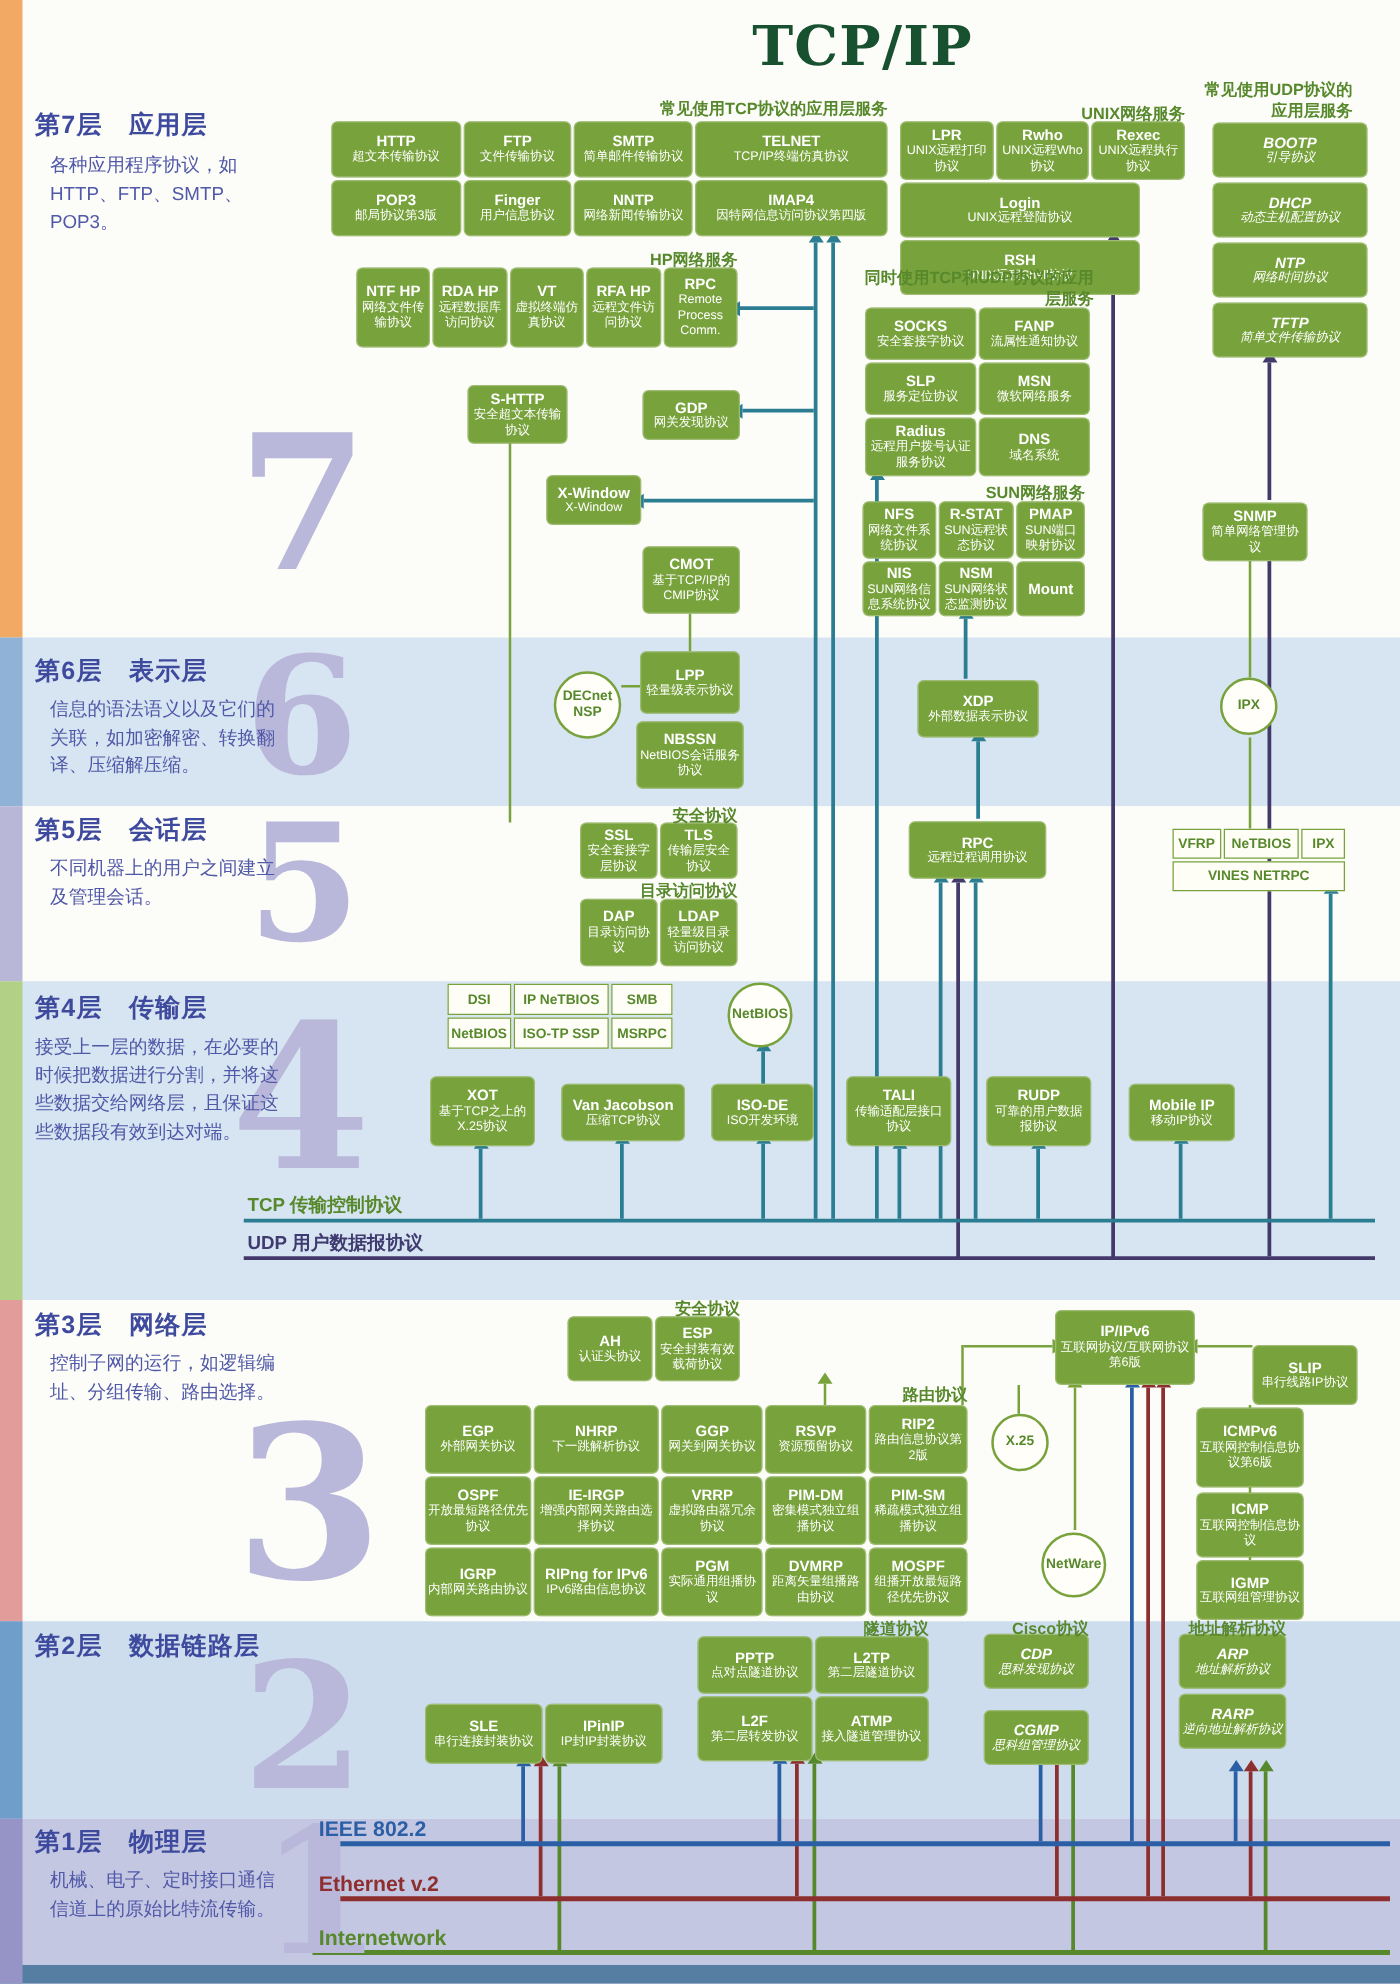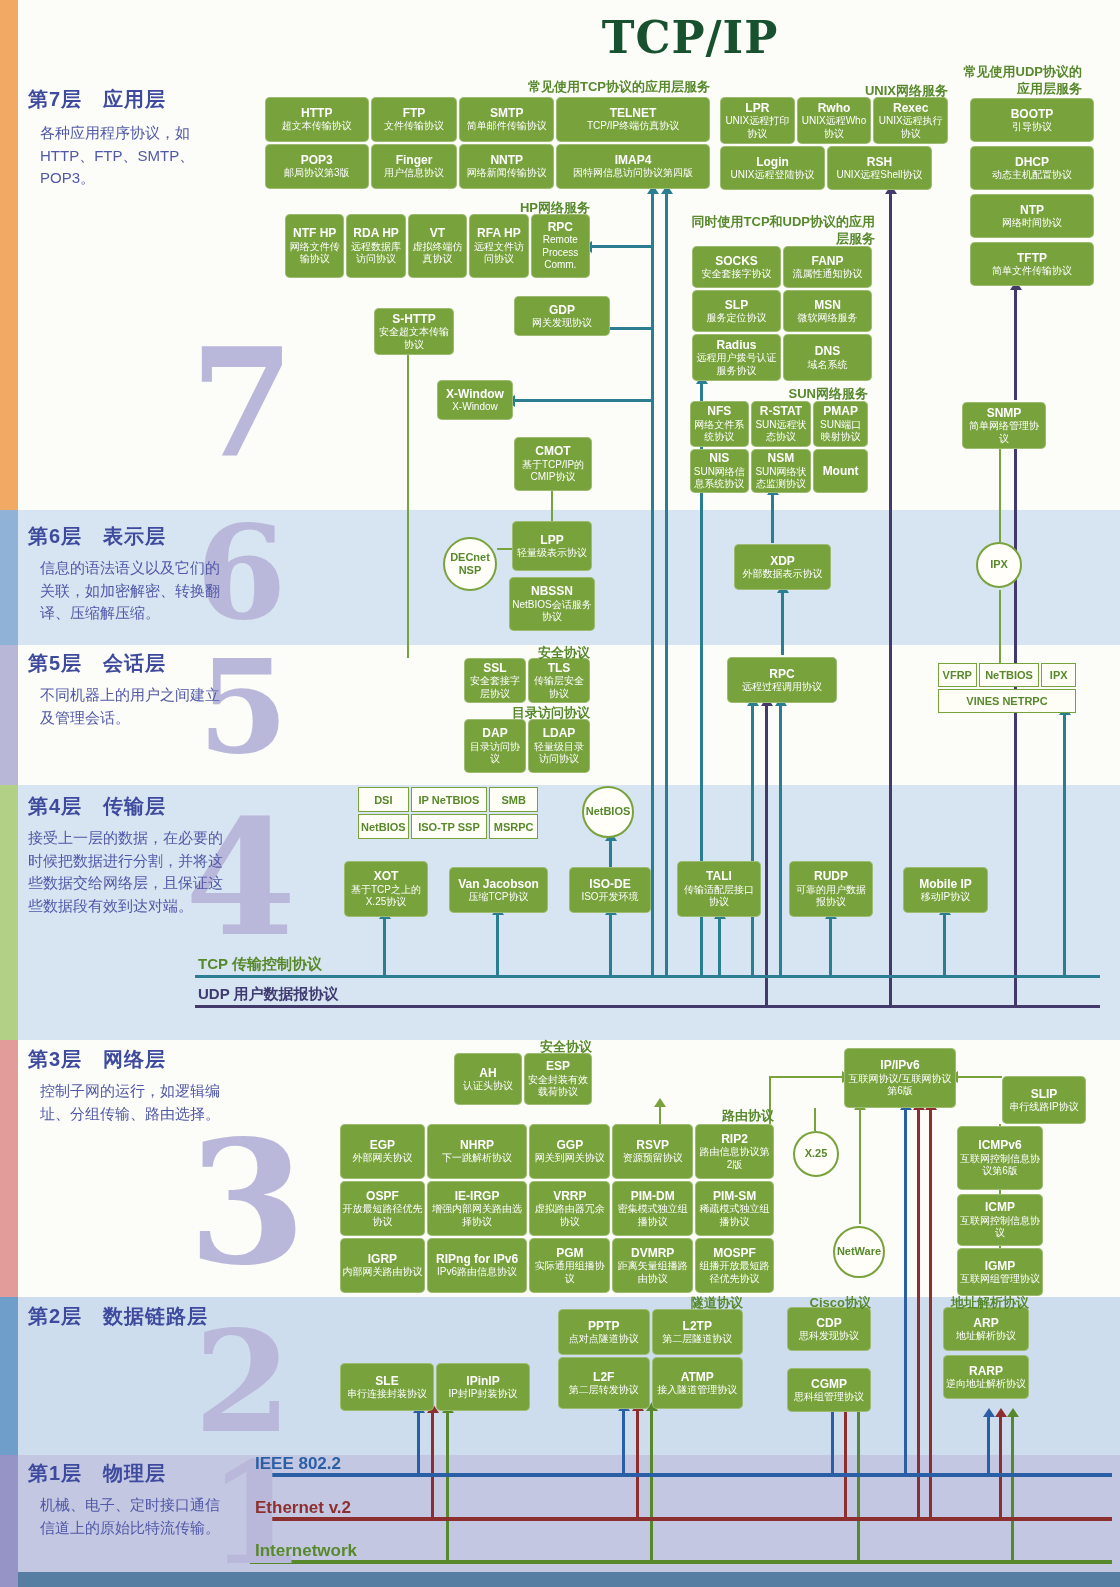--- a/index.html
+++ b/index.html
@@ -10,21 +10,21 @@
   .main-title { position:absolute; left:240px; width:900px; text-align:center;
     font-family:"DejaVu Serif","Liberation Serif",serif; font-size:44px; font-weight:bold;
     color:#17512f; z-index:3; letter-spacing:1px; }
   .ltitle { position:absolute; color:#3e4a9d; font-size:20px; font-weight:bold; z-index:3; letter-spacing:1px; }
   .ldesc { position:absolute; color:#5058a8; font-size:15px; line-height:1.5; z-index:3; }
   .lnum { position:absolute; color:#bab8da; font-family:"DejaVu Serif","Liberation Serif",serif;
     font-weight:bold; line-height:1; z-index:2; }
   .ghead { position:absolute; color:#57892c; font-weight:bold; font-size:13px; text-align:right; z-index:3; line-height:1.3; }
   .grid { position:absolute; display:grid; gap:2px; z-index:2; }
   .stack { position:absolute; display:flex; flex-direction:column; gap:4px; z-index:2; }
-  .stack .pbox { min-height:44px; }
+  .stack .pbox { min-height:44px;font-style:italic; }
   .pbox { background:#78a23c; border-radius:5px; color:#fff; text-align:center; padding:4px 2px;
     display:flex; flex-direction:column; justify-content:center; align-items:center;
     box-shadow: inset 0 0 0 1px rgba(255,255,255,.28); }
   .sbox { position:absolute; z-index:2; background:#78a23c; border-radius:5px; color:#fff; text-align:center;
     padding:4px 3px; display:flex; flex-direction:column; justify-content:center;
     box-shadow: inset 0 0 0 1px rgba(255,255,255,.28); }
   .pn { font-weight:bold; font-size:12px; line-height:1.2; }
   .pd { font-size:10px; line-height:1.25; }
   .wcell { background:#fffef6; border:1px solid #78a23c; color:#57892c; font-weight:bold; font-size:11px;
     display:flex; align-items:center; justify-content:center; text-align:center; padding:2px; }
@@ -210,21 +210,21 @@
       </div>
       <div class="pbox">
         <div class="pn">Rwho</div>
         <div class="pd">UNIX远程Who协议</div>
       </div>
       <div class="pbox">
         <div class="pn">Rexec</div>
         <div class="pd">UNIX远程执行协议</div>
       </div>
     </div>
-  <div class="grid" style="left:720px;top:146px;width:212px;grid-template-columns:1fr 1fr;grid-auto-rows:44px">
+  <div class="grid" style="left:720px;top:146px;width:192px;grid-template-columns:1fr;grid-auto-rows:44px">
 
   <div class="pbox">
         <div class="pn">Login</div>
         <div class="pd">UNIX远程登陆协议</div>
       </div>
       <div class="pbox">
         <div class="pn">RSH</div>
         <div class="pd">UNIX远程Shell协议</div>
       </div>
     </div>
@@ -301,21 +301,21 @@
       <div class="pbox">
         <div class="pn">DNS</div>
         <div class="pd">域名系统</div>
       </div>
     </div>
 
   <div class="sbox" style="left:374px;top:308px;width:80px;min-height:46px">
     <div class="pn">S-HTTP</div>
       <div class="pd">安全超文本传输协议</div>
     </div>
-  <div class="sbox" style="left:514px;top:296px;width:96px;min-height:40px">
+  <div class="sbox" style="left:514px;top:312px;width:78px;min-height:40px">
     <div class="pn">GDP</div>
       <div class="pd">网关发现协议</div>
     </div>
   <div class="sbox" style="left:437px;top:380px;width:76px;min-height:40px">
     <div class="pn">X-Window</div>
       <div class="pd">X-Window</div>
     </div>
   <div class="sbox" style="left:514px;top:437px;width:78px;min-height:54px">
     <div class="pn">CMOT</div>
       <div class="pd">基于TCP/IP的CMIP协议</div>

